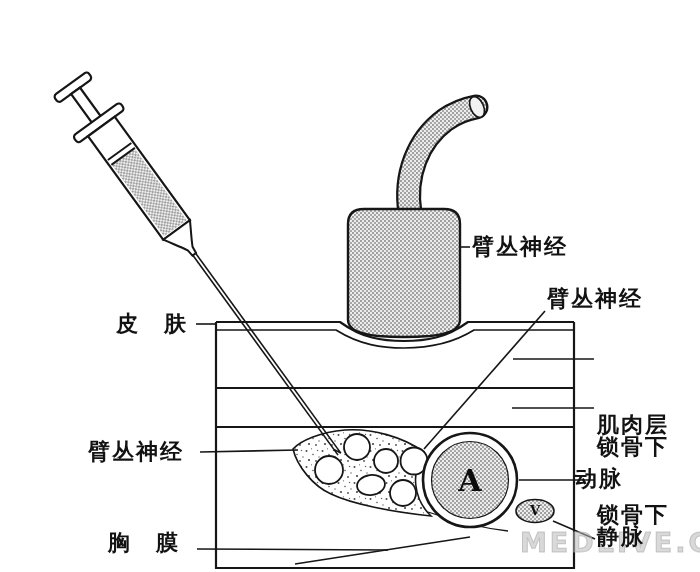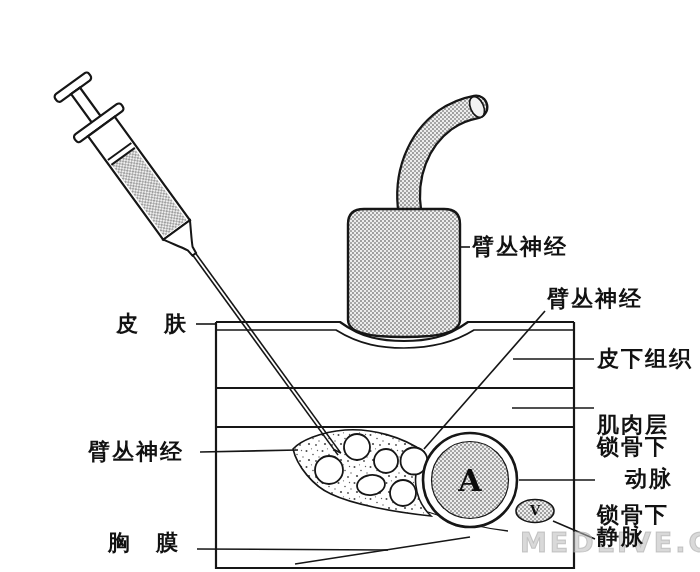--- a/index.html
+++ b/index.html
@@ -135,24 +135,23 @@
       <line x1="200" y1="452" x2="298" y2="450"></line>
       <line x1="197" y1="549" x2="388" y2="550"></line>
     </g>
   </svg>
 
   <div class="watermark">MEDLIVE.CN</div>
 
   <div class="label" style="left:116px; top:313px;">皮　肤</div>
   <div class="label" style="left:472px; top:236px;">臂丛神经</div>
   <div class="label" style="left:547px; top:288px;">臂丛神经</div>
-  <div class="label" style="left:597px; top:348px;">皮下组织</div>
   <div class="label" style="left:597px; top:414px;">肌肉层</div>
   <div class="label" style="left:597px; top:436px;">锁骨下</div>
-  <div class="label" style="left:625px; top:468px;">动脉</div>
+  <div class="label" style="left:575px; top:468px;">动脉</div>
   <div class="label" style="left:597px; top:504px;">锁骨下</div>
   <div class="label" style="left:597px; top:526px;">静脉</div>
   <div class="label" style="left:88px; top:441px;">臂丛神经</div>
   <div class="label" style="left:108px; top:532px;">胸　膜</div>
 
   <div class="marker marker-a" style="left:470px; top:481px;">A</div>
   <div class="marker marker-v" style="left:535px; top:511px;">V</div>
 
 </div>
 

